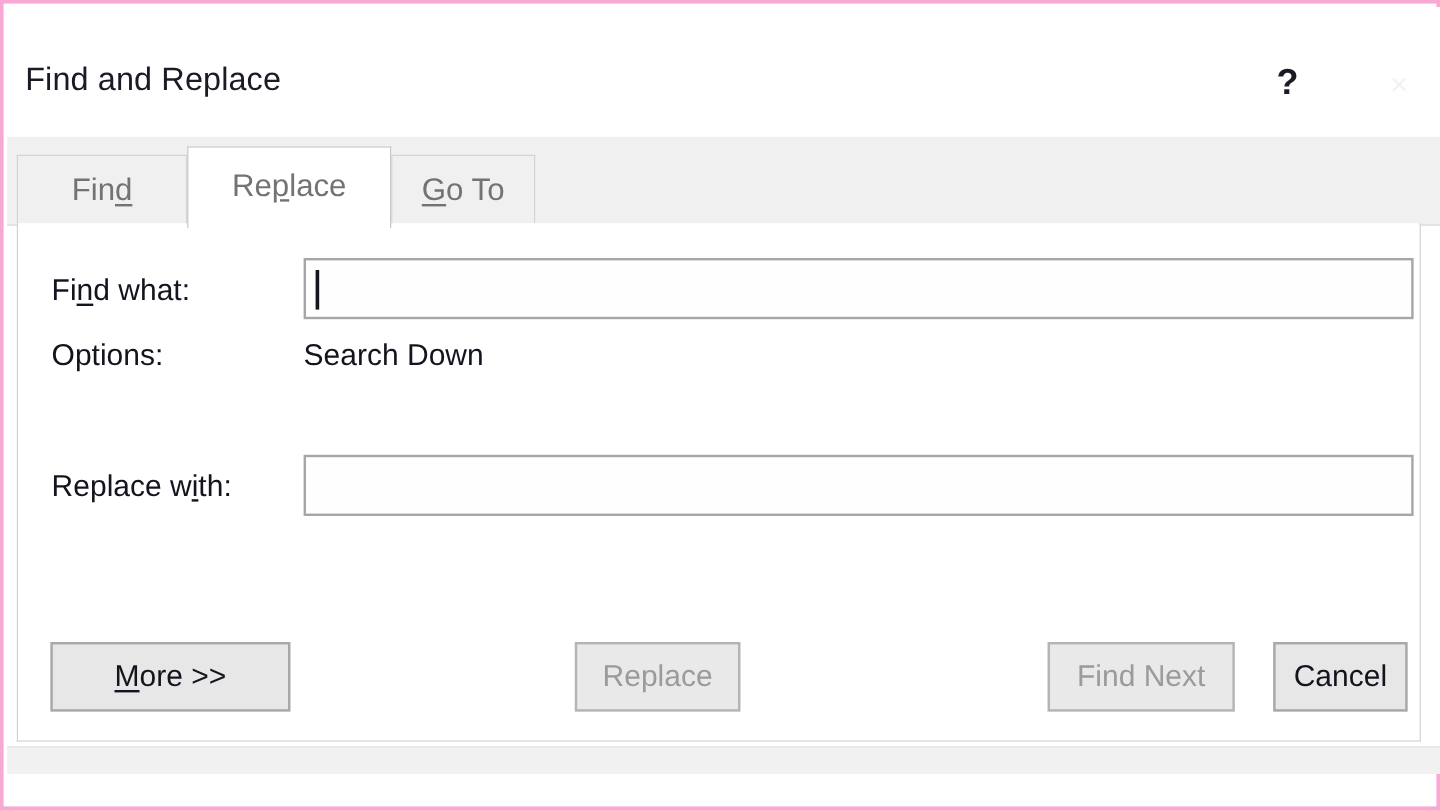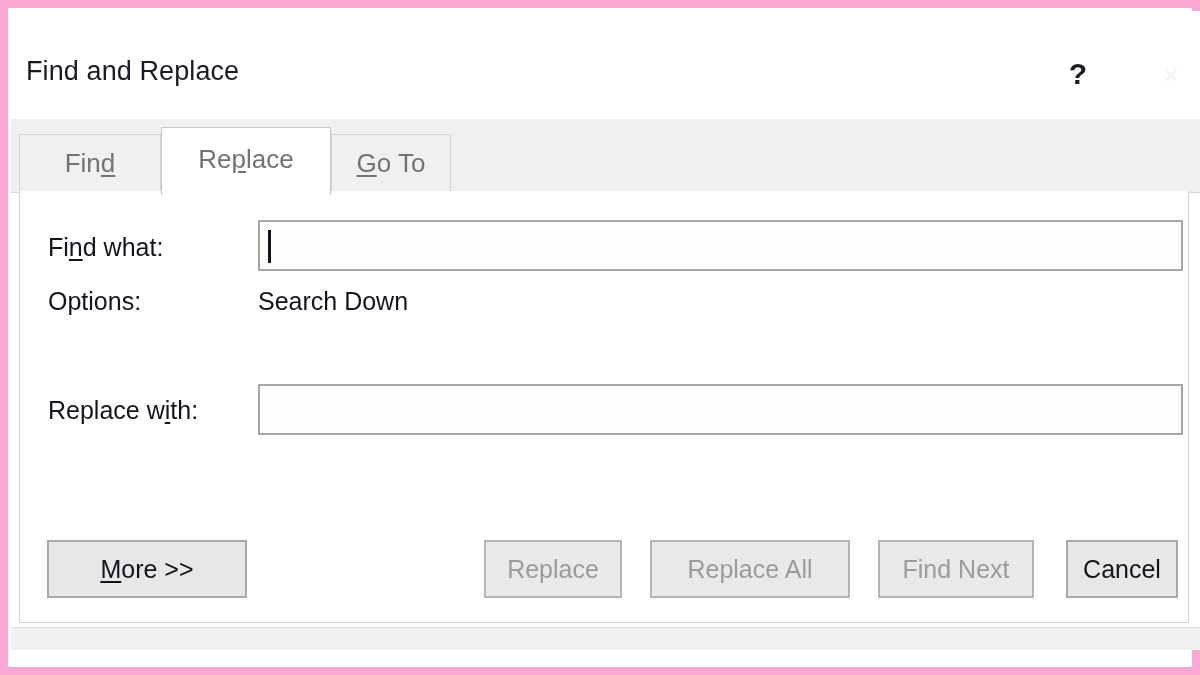--- a/index.html
+++ b/index.html
@@ -14,21 +14,21 @@
     overflow: hidden;
   }
 
   
   .screen-frame {
     position: absolute;
     left: 0; top: 0;
     width: 1200px;
     height: 675px;
     box-sizing: border-box;
-    border: 8px solid #f9a8d4;
+    border: 3px solid #f9a8d4;
     background: #ffffff;
   }
 
   
   .dialog {
     position: absolute;
     left: 3px;
     top: 3px;
     width: 1194px;
     height: 626px;
@@ -248,23 +248,20 @@
       <div class="btn" id="btn-more">
           <span></span>
           <span class="u">M</span>
           <span>ore &gt;&gt;</span>
         </div>
 
       <div class="btn disabled" id="btn-replace">
           <span>Replace</span>
         </div>
 
-      <div class="btn disabled" id="btn-replace-all">
-          <span>Replace All</span>
-        </div>
 
       <div class="btn disabled" id="btn-find-next">
           <span>Find Next</span>
         </div>
 
       <div class="btn" id="btn-cancel">
           <span>Cancel</span>
         </div>
 
     </div>

